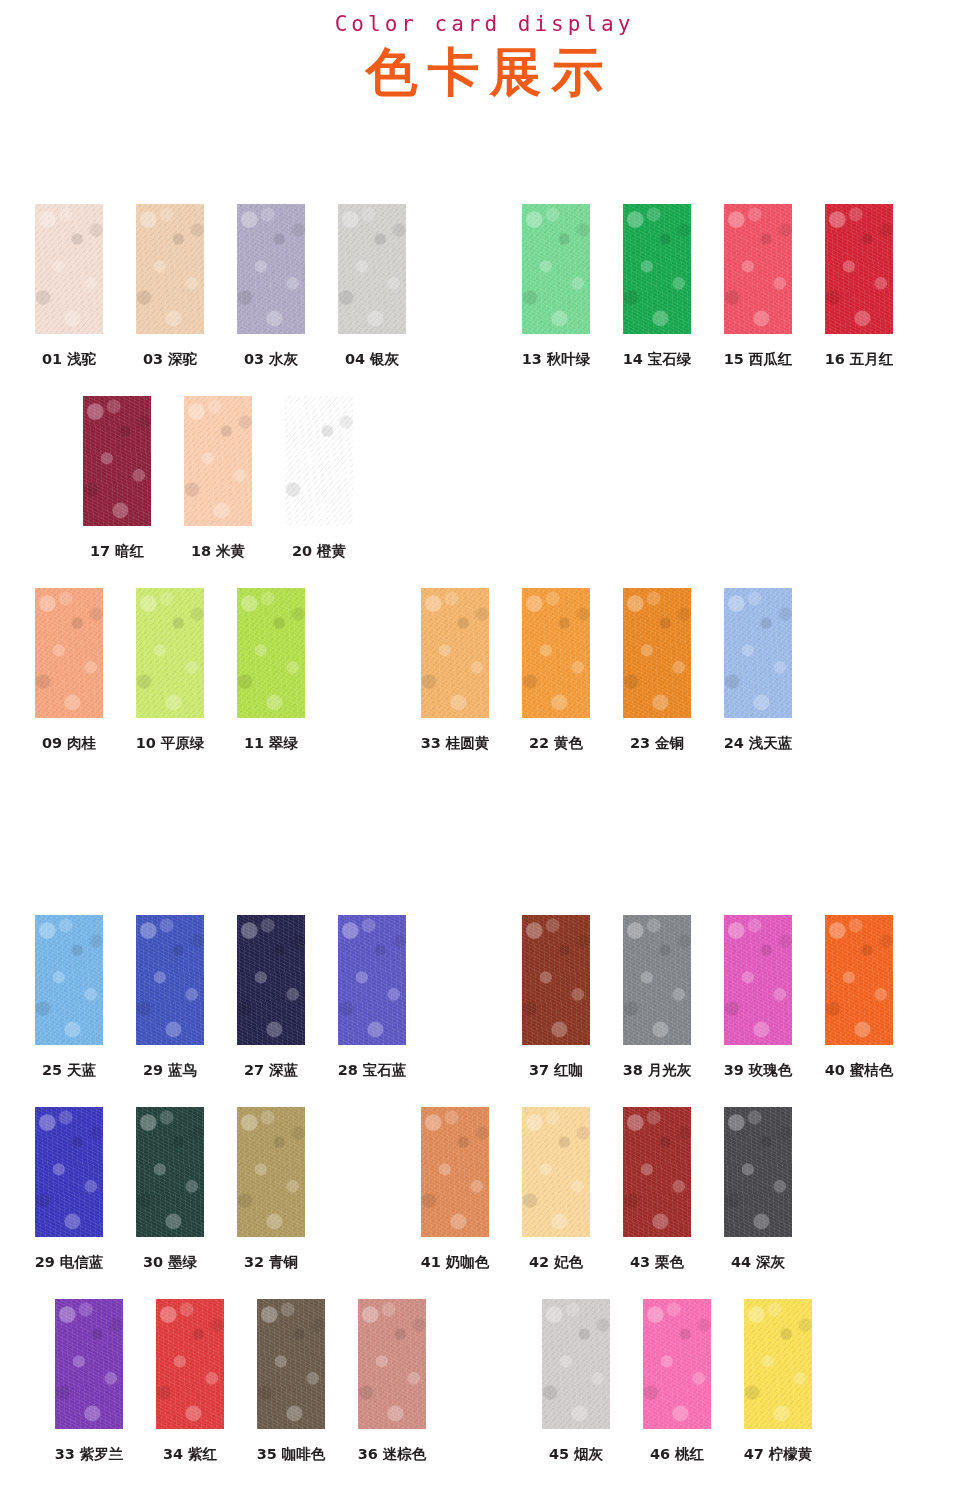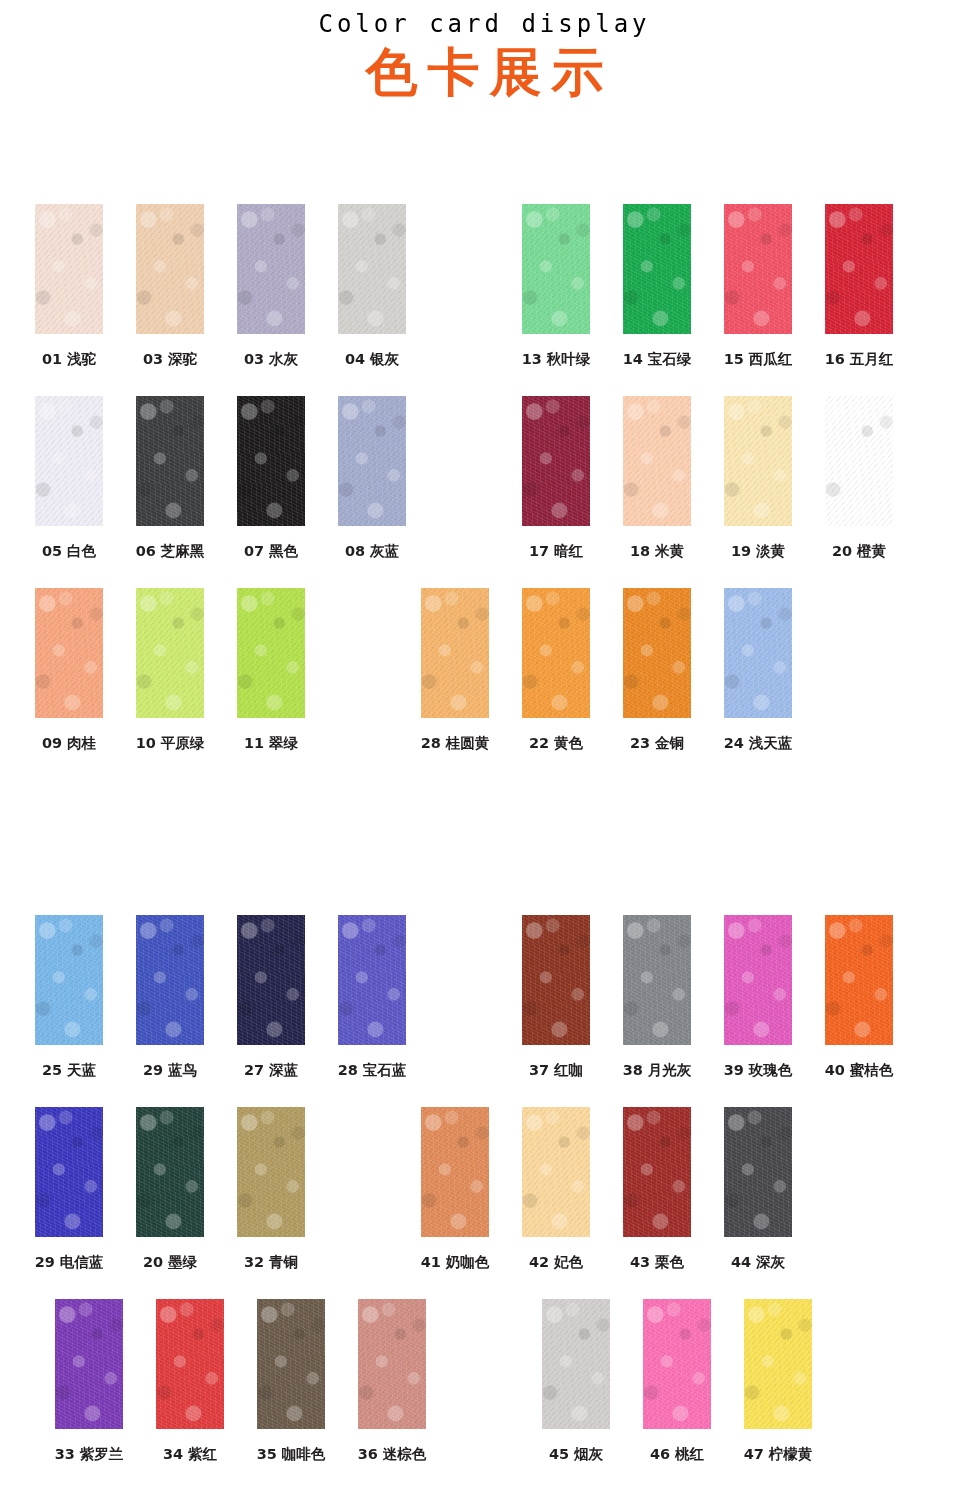--- a/index.html
+++ b/index.html
@@ -16,23 +16,23 @@
   }
 
   
   .header {
     width: 100%;
     padding-top: 10px;
     text-align: center;
   }
   .title-en {
     font-family: "DejaVu Sans Mono", "Liberation Mono", monospace;
-    font-size: 24px;
+    font-size: 21px;
     letter-spacing: 4px;
-    color: #000000;
+    color: #be185d;
     line-height: 28px;
     font-weight: 400;
   }
   .title-cn {
     font-family: "DejaVu Sans", "Liberation Sans", sans-serif;
     font-size: 52px;
     font-weight: 700;
     letter-spacing: 10px;
     color: #ef5b18;
     line-height: 64px;
@@ -151,52 +151,30 @@
             <div class="chip" style="background-color: rgb(240, 81, 100);"></div>
             <div class="label">15 西瓜红</div>
           </div>
           <div class="cell">
             <div class="chip" style="background-color: rgb(212, 34, 52);"></div>
             <div class="label">16 五月红</div>
           </div>
         </div>
       </div>
       <div class="swatch-row">
-        <div class="col-group group-left">
-          <div class="cell">
-            <div class="chip" style="background-color: rgb(238, 236, 244);"></div>
-            <div class="label">05 白色</div>
-          </div>
-          <div class="cell">
-            <div class="chip" style="background-color: rgb(59, 60, 62);"></div>
-            <div class="label">06 芝麻黑</div>
-          </div>
-          <div class="cell">
-            <div class="chip" style="background-color: rgb(28, 26, 27);"></div>
-            <div class="label">07 黑色</div>
-          </div>
-          <div class="cell">
-            <div class="chip" style="background-color: rgb(163, 171, 205);"></div>
-            <div class="label">08 灰蓝</div>
-          </div>
-        </div>
         <div class="col-group group-right">
           <div class="cell">
             <div class="chip" style="background-color: rgb(142, 32, 60);"></div>
             <div class="label">17 暗红</div>
           </div>
           <div class="cell">
             <div class="chip" style="background-color: rgb(251, 206, 176);"></div>
             <div class="label">18 米黄</div>
           </div>
           <div class="cell">
-            <div class="chip" style="background-color: rgb(250, 230, 178);"></div>
-            <div class="label">19 淡黄</div>
-          </div>
-          <div class="cell">
             <div class="chip"></div>
             <div class="label">20 橙黄</div>
           </div>
         </div>
       </div>
       <div class="swatch-row">
         <div class="col-group group-left">
           <div class="cell">
             <div class="chip" style="background-color: rgb(247, 165, 126);"></div>
             <div class="label">09 肉桂</div>
@@ -206,21 +184,21 @@
             <div class="label">10 平原绿</div>
           </div>
           <div class="cell">
             <div class="chip" style="background-color: rgb(179, 224, 74);"></div>
             <div class="label">11 翠绿</div>
           </div>
         </div>
         <div class="col-group group-right">
           <div class="cell">
             <div class="chip" style="background-color: rgb(244, 180, 106);"></div>
-            <div class="label">28 桂圆黄</div>
+            <div class="label">33 桂圆黄</div>
           </div>
           <div class="cell">
             <div class="chip" style="background-color: rgb(244, 156, 57);"></div>
             <div class="label">22 黄色</div>
           </div>
           <div class="cell">
             <div class="chip" style="background-color: rgb(234, 135, 35);"></div>
             <div class="label">23 金铜</div>
           </div>
           <div class="cell">
@@ -270,21 +248,21 @@
         </div>
       </div>
       <div class="swatch-row">
         <div class="col-group group-left">
           <div class="cell">
             <div class="chip" style="background-color: rgb(58, 53, 189);"></div>
             <div class="label">29 电信蓝</div>
           </div>
           <div class="cell">
             <div class="chip" style="background-color: rgb(33, 65, 58);"></div>
-            <div class="label">20 墨绿</div>
+            <div class="label">30 墨绿</div>
           </div>
           <div class="cell">
             <div class="chip" style="background-color: rgb(176, 154, 95);"></div>
             <div class="label">32 青铜</div>
           </div>
         </div>
         <div class="col-group group-right">
           <div class="cell">
             <div class="chip" style="background-color: rgb(224, 138, 88);"></div>
             <div class="label">41 奶咖色</div>

